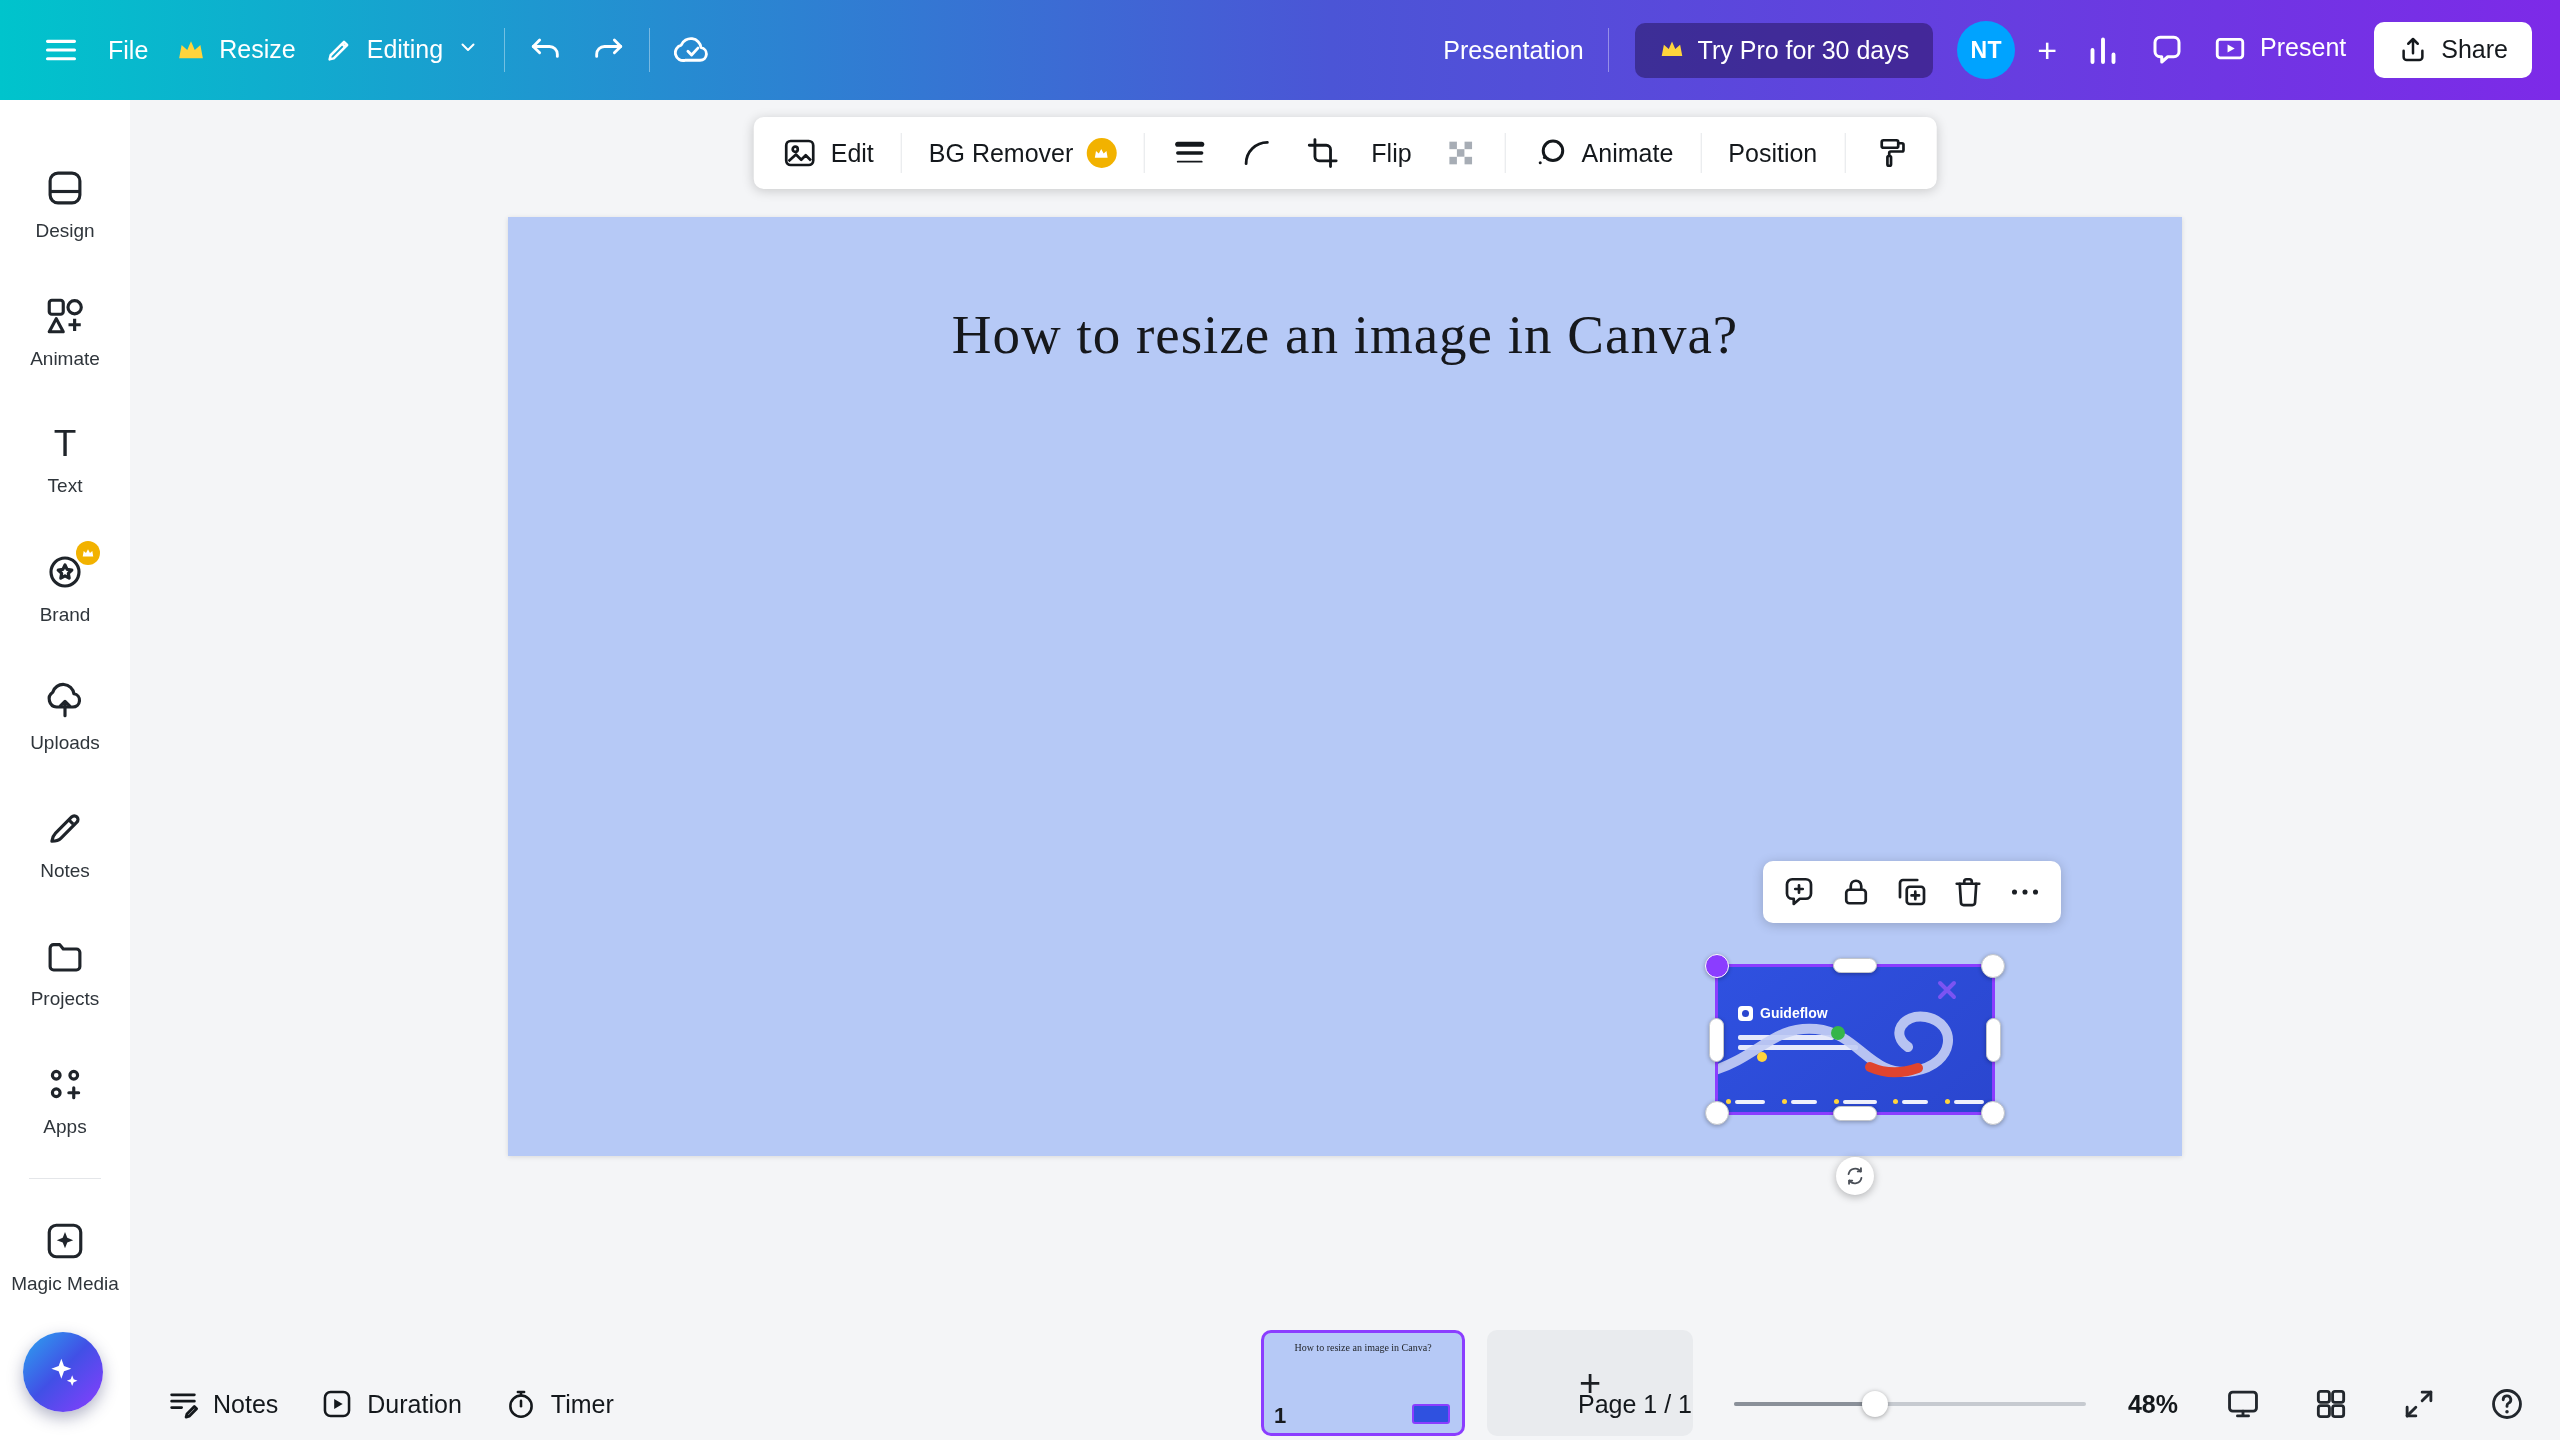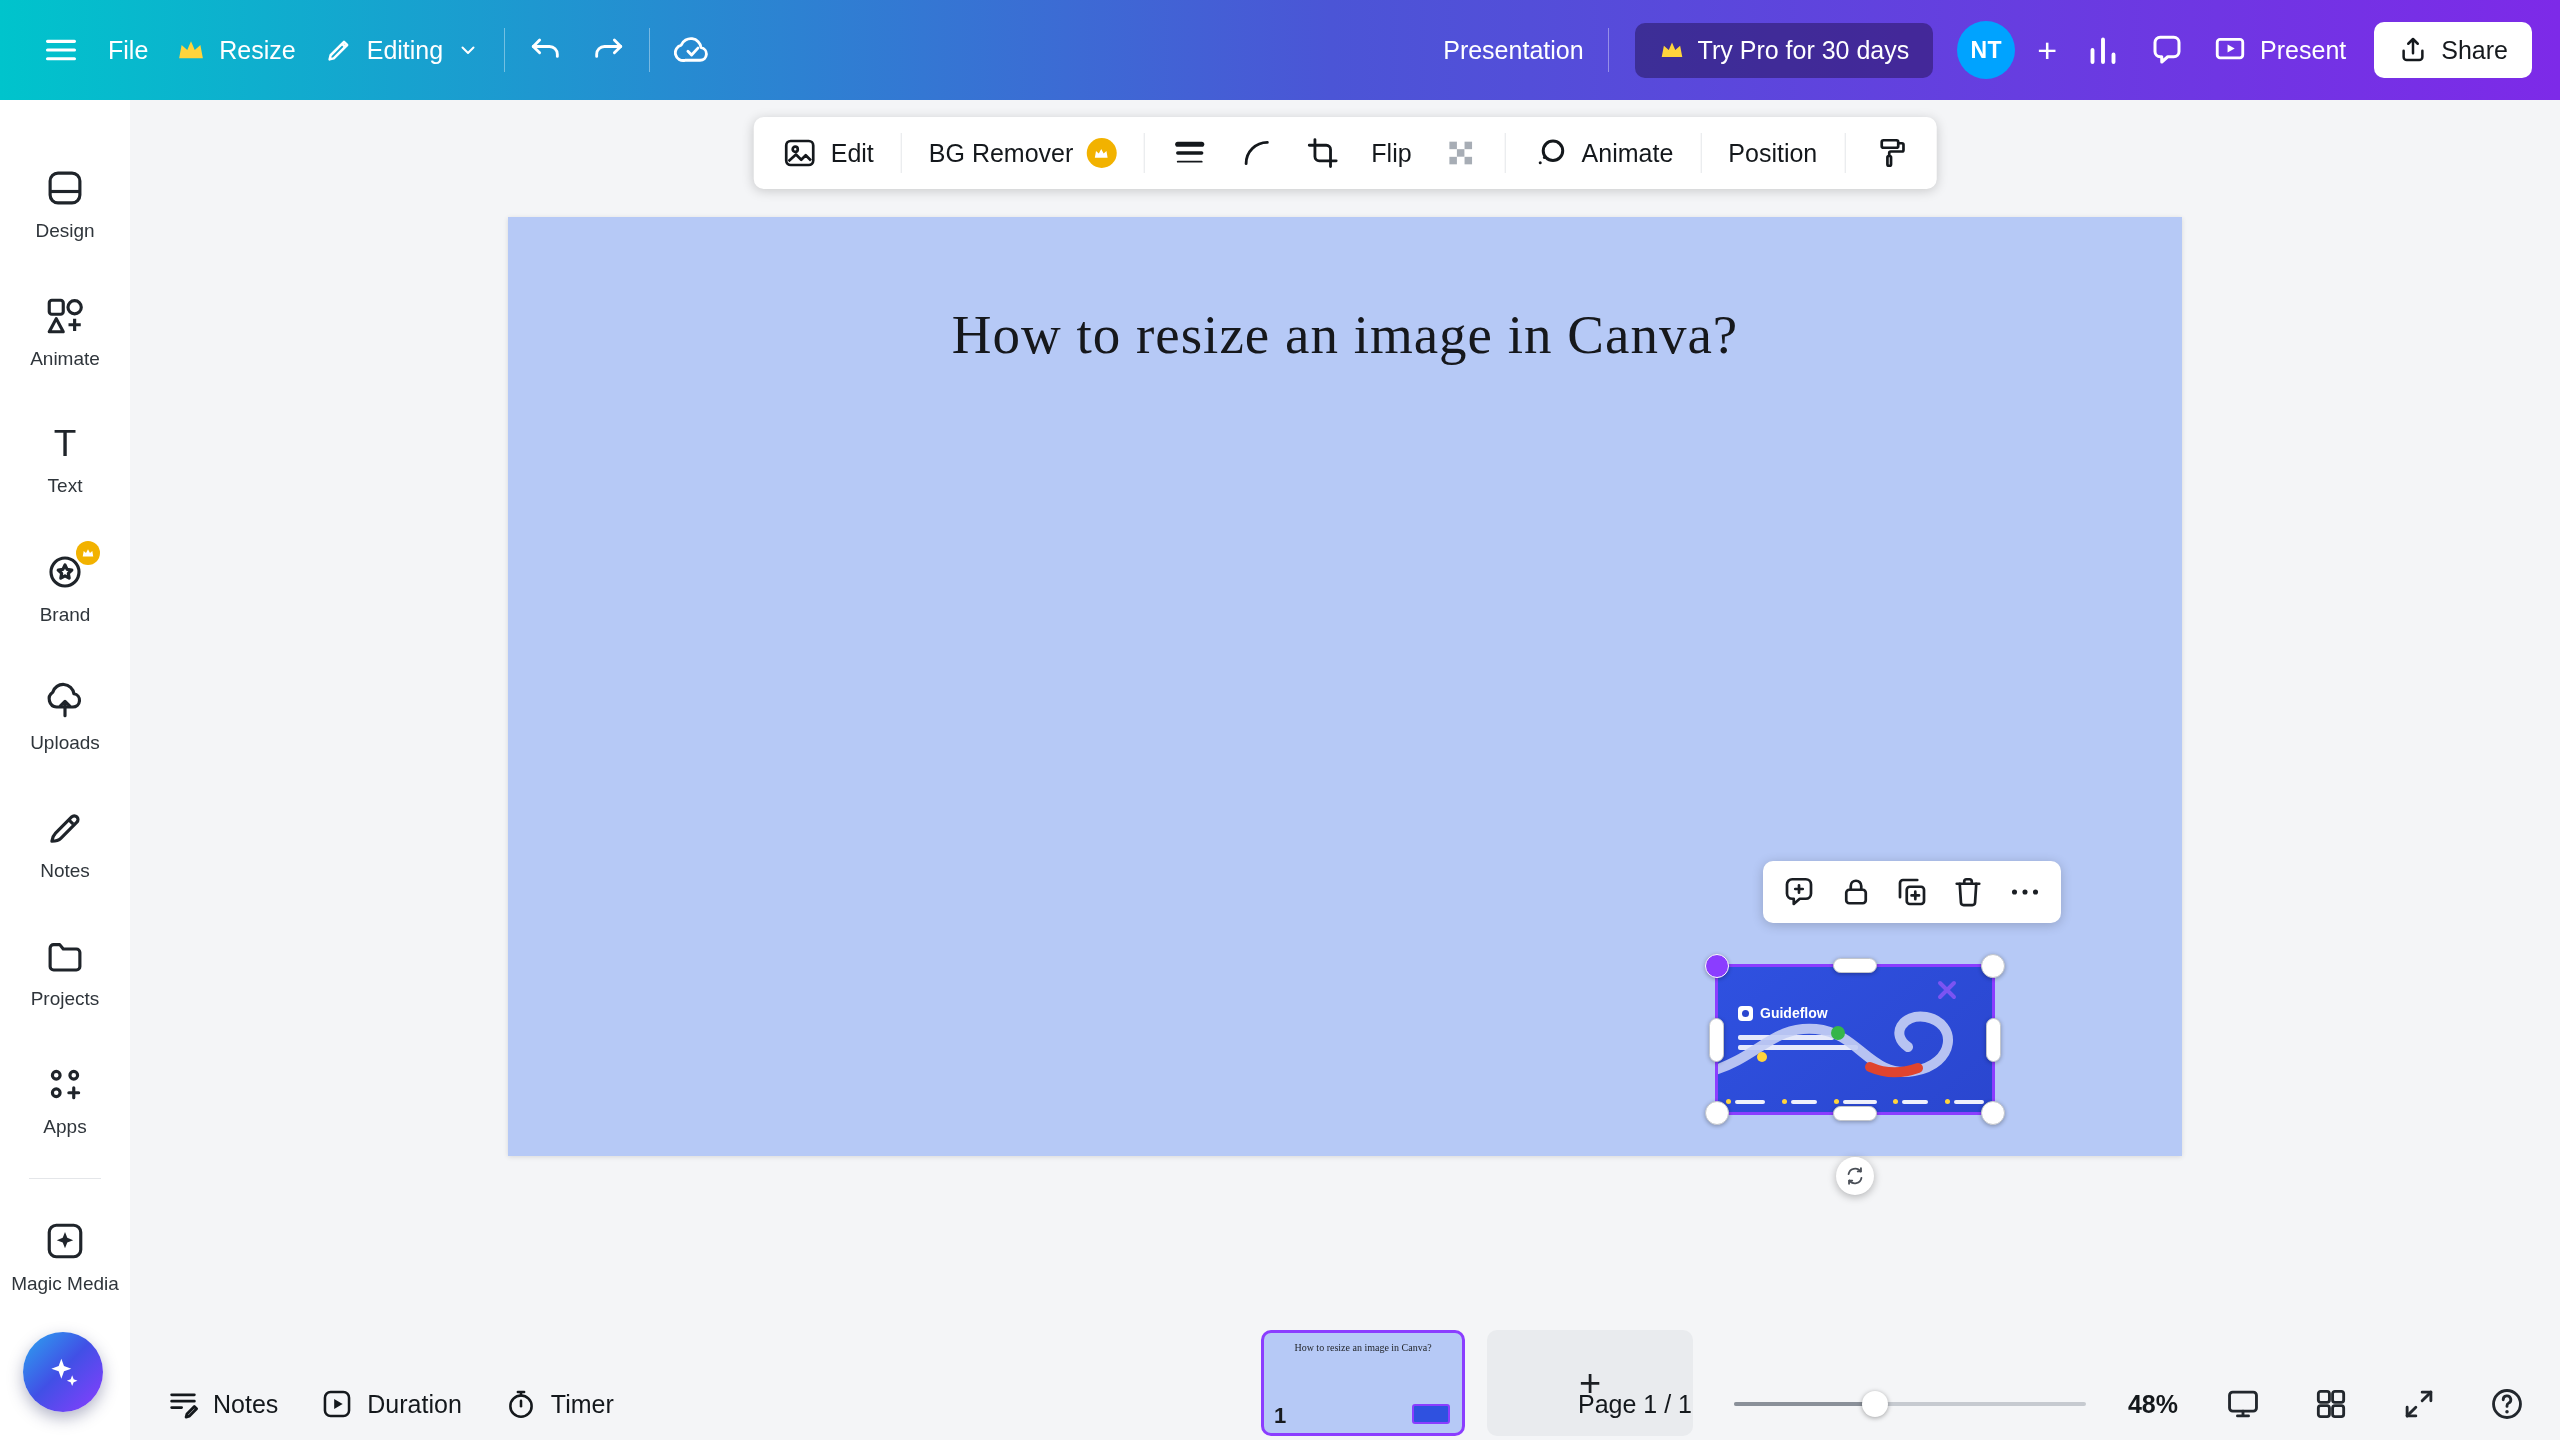--- a/index.html
+++ b/index.html
@@ -6,31 +6,31 @@
   html,body { width:2560px; height:1440px; overflow:hidden; background:#f4f5f7;
               font-family:"Liberation Sans", sans-serif; }
   .app { position:relative; width:2560px; height:1440px; }
   button { font-family:inherit; cursor:pointer; }
   svg { display:block; }
 
   
   .header { position:absolute; top:0; left:0; right:0; height:100px; z-index:50;
     display:flex; align-items:center; padding:0 28px; color:#fff;
     background:linear-gradient(90deg, var(--gradient-start,#00c4cc) 0%, #4b55d6 52%, var(--gradient-end,#7d2ae8) 100%); }
-  .hbtn { display:flex; align-items:center; gap:13px; background:none; border:none;
+  .hbtn { display:flex; gap:13px; background:none; border:none;
     color:#fff; font-size:25px; font-weight:500; padding:10px 14px; border-radius:8px; }
   .hdiv { width:1px; height:44px; background:rgba(255,255,255,.38); margin:0 10px; flex:none; }
   .spacer { flex:1; }
   .try-pro { background:rgba(24,6,58,.42); border-radius:10px; padding:13px 24px; margin:0 16px; }
   .avatar { width:58px; height:58px; border-radius:50%; background:var(--avatar-bg,#00a3ff);
     display:flex; align-items:center; justify-content:center; font-size:23px; font-weight:700;
     color:#fff; border:none; letter-spacing:.5px; margin:0 8px; }
   .plus-glyph { font-size:34px; font-weight:400; line-height:1; }
   .share-btn { background:#fff; color:#15191d; border-radius:10px; padding:13px 24px;
-    display:flex; gap:13px; align-items:center; font-size:25px; font-weight:500; border:none; margin-left:14px; }
+    display:flex; gap:13px; align-items:flex-start; font-size:25px; font-weight:500; border:none; margin-left:14px; }
 
   
   .sidebar { position:absolute; top:100px; left:0; bottom:0; width:130px; background:#fff;
     z-index:40; display:flex; flex-direction:column; align-items:center; padding-top:40px; }
   .side-item { width:120px; height:128px; display:flex; flex-direction:column; gap:11px;
     align-items:center; justify-content:center; background:none; border:none; border-radius:12px; color:#1f242a; }
   .side-item .lbl { font-size:19px; color:#2f353b; }
   .side-divider { width:72px; height:1px; background:#e4e6e9; margin:14px 0; }
   .icon-wrap { position:relative; }
   .pro-badge { position:absolute; top:-10px; right:-14px; width:24px; height:24px; border-radius:50%;

